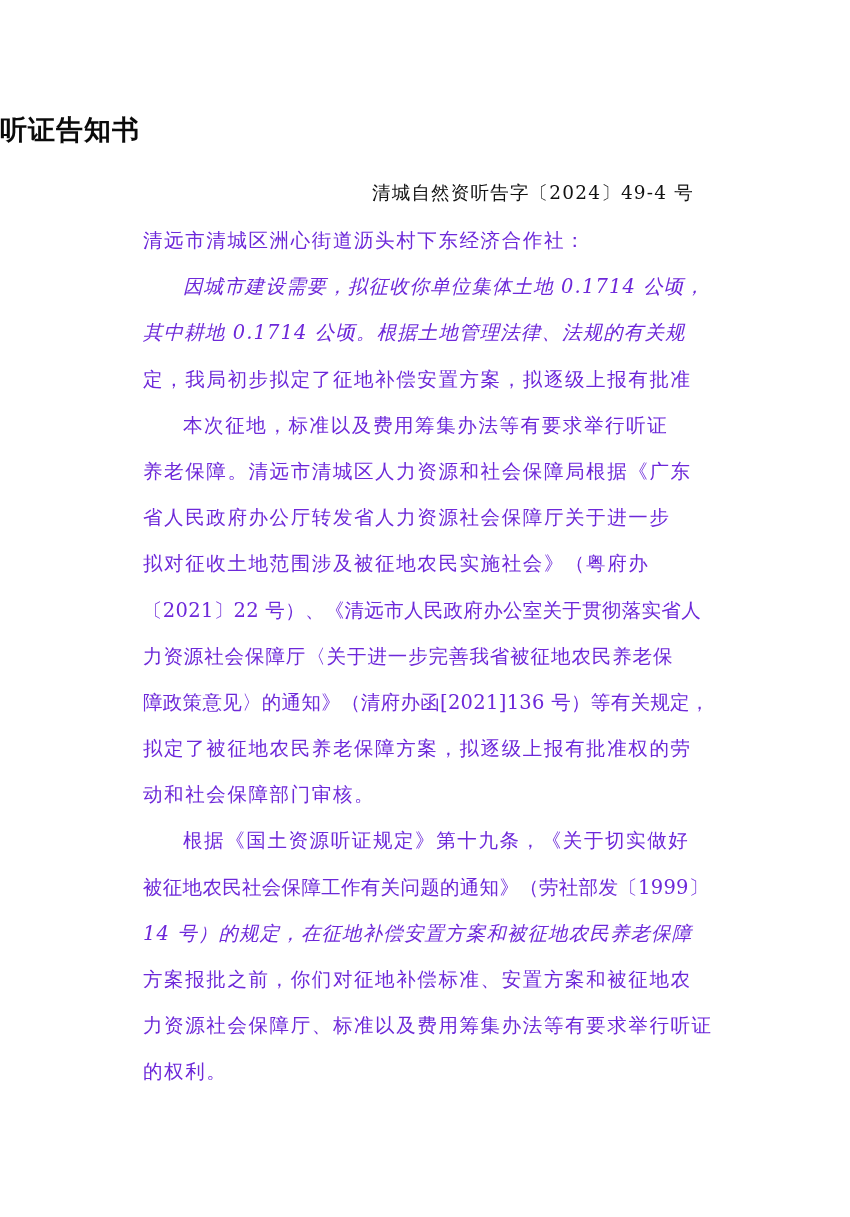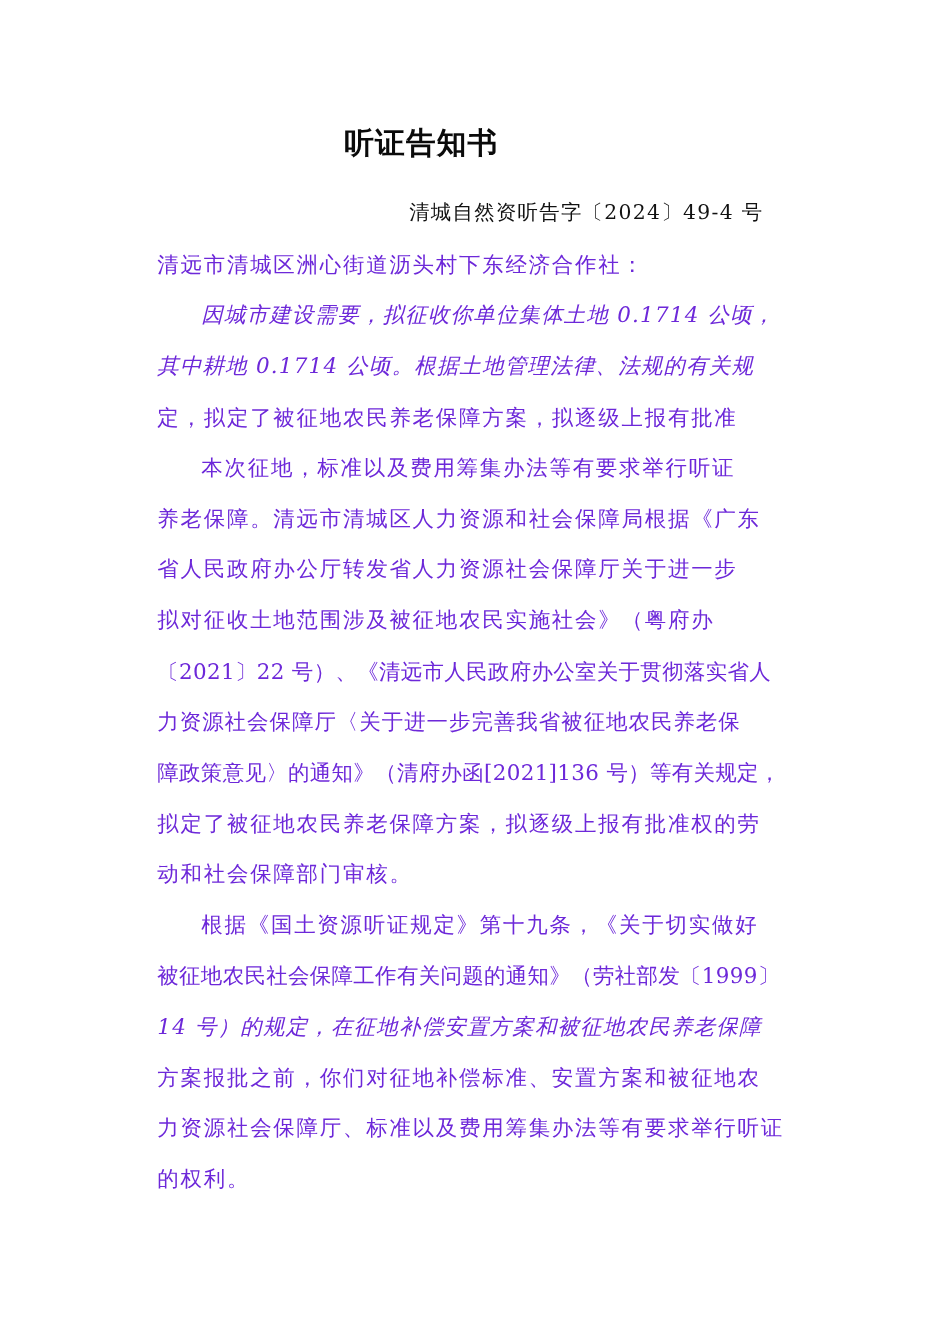--- a/index.html
+++ b/index.html
@@ -20,21 +20,21 @@
     left: 0; top: 0;
     width: 850px;
     height: 1217px;
     background: #ffffff;
   }
   .title {
     position: absolute;
     left: 0;
     width: 766px;
     top: 112px;
-    text-align: center;
+    text-align: left;
     font-family: "DejaVu Sans", "Liberation Sans", sans-serif;
     font-weight: bold;
     font-size: 27px;
     letter-spacing: 1px;
     color: #0a0a0a;
     padding-left: 0px;
   }
   .doc-number {
     position: absolute;
     left: 372px;
@@ -70,21 +70,21 @@
 
 <div class="page">
   <div class="title">听证告知书</div>
   <div class="doc-number">清城自然资听告字〔2024〕49-4 号</div>
 
   <div class="body-text">
     <div class="line">清远市清城区洲心街道沥头村下东经济合作社：</div>
 
     <div class="line indent tight3">因城市建设需要，拟征收你单位集体土地 0.1714 公顷，</div>
     <div class="line tight3">其中耕地 0.1714 公顷。根据土地管理法律、法规的有关规</div>
-    <div class="line">定，拟定了被征地农民养老保障方案，拟逐级上报有批准</div>
+    <div class="line">定，我局初步拟定了征地补偿安置方案，拟逐级上报有批准</div>
 
     <div class="line indent">本次征地，标准以及费用筹集办法等有要求举行听证</div>
     <div class="line">养老保障。清远市清城区人力资源和社会保障局根据《广东</div>
     <div class="line">省人民政府办公厅转发省人力资源社会保障厅关于进一步</div>
     <div class="line">拟对征收土地范围涉及被征地农民实施社会》（粤府办</div>
     <div class="line tight">〔2021〕22 号）、《清远市人民政府办公室关于贯彻落实省人</div>
     <div class="line tight2">力资源社会保障厅〈关于进一步完善我省被征地农民养老保</div>
     <div class="line tight">障政策意见〉的通知》（清府办函[2021]136 号）等有关规定，</div>
     <div class="line">拟定了被征地农民养老保障方案，拟逐级上报有批准权的劳</div>
     <div class="line">动和社会保障部门审核。</div>

